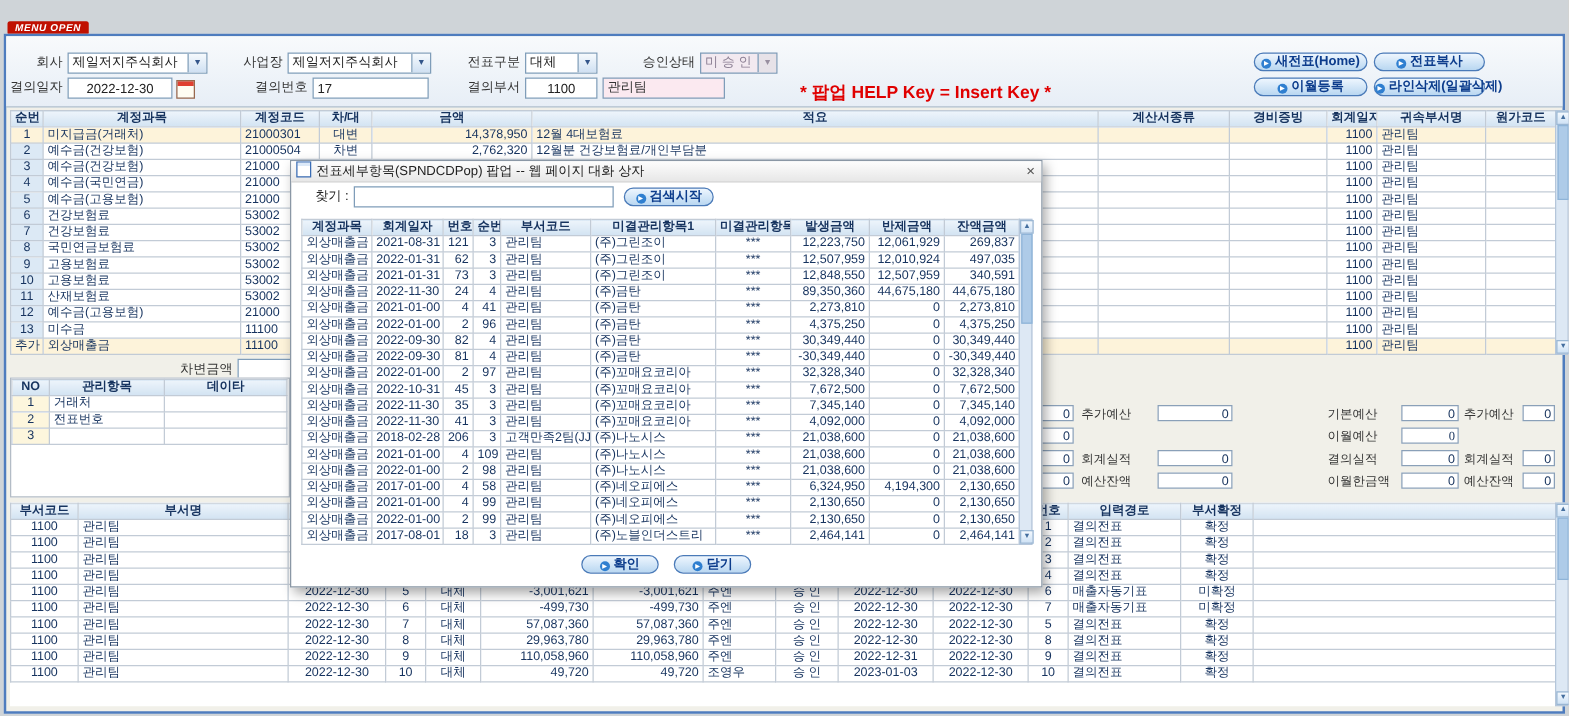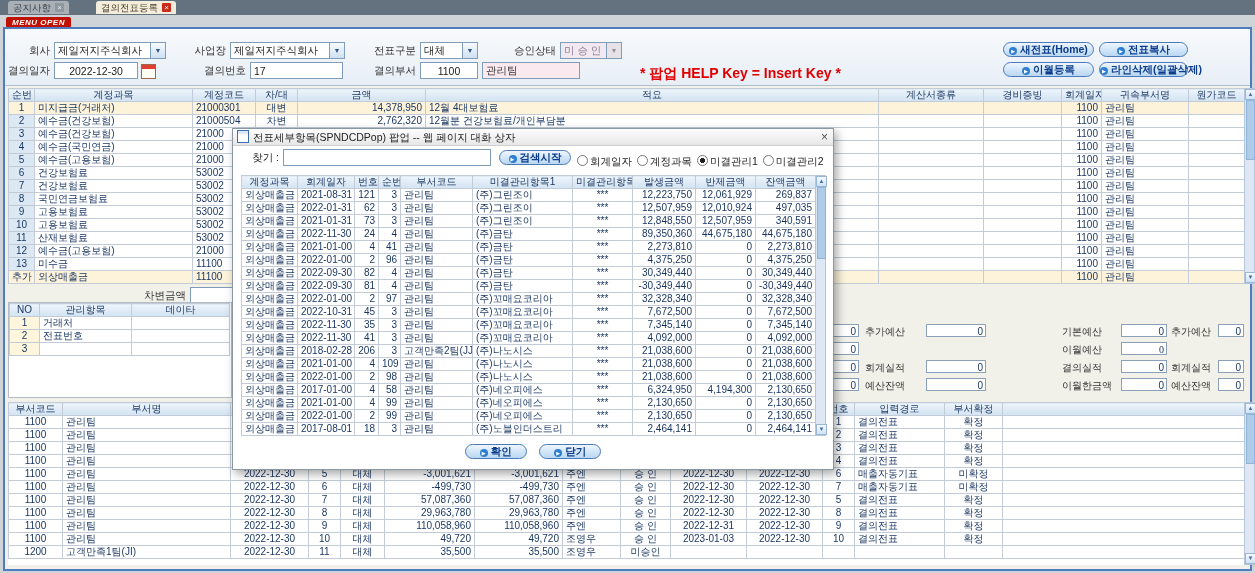--- a/index.html
+++ b/index.html
@@ -21,21 +21,21 @@
   .combo.dis{background:#f2e9f0;color:#8a7d92;}
   .combo.dis .arr{background:#e7e2e8;color:#998fa0;}
   .tbox{position:absolute;height:17px;border:1px solid #7f9db9;background:#fff;font-size:10.5px;padding:0 3px;color:#222;box-sizing:border-box;}
   .pinkbox{position:absolute;height:17px;border:1px solid #7f9db9;background:#fbe9f0;font-size:10.5px;line-height:15px;color:#333;padding:0 3px;box-sizing:border-box;}
   .cal{position:absolute;width:13px;height:13px;border:1px solid #99684d;background:linear-gradient(#e04030 0 4px,#fffdf2 4px);cursor:pointer;}
   .help{position:absolute;color:#e00000;font-size:14px;font-weight:bold;white-space:nowrap;margin-left:48px;}
   .pillbtn{position:absolute;height:15px;border:1px solid #4a7ab8;border-radius:8px;background:linear-gradient(#eef6fe,#b9d7f1);color:#0c3c8c;font-weight:bold;font-size:10.5px;text-align:center;line-height:13px;cursor:pointer;box-sizing:border-box;white-space:nowrap;}
   .bic{display:inline-block;width:8px;height:8px;border-radius:50%;background:#2f7fd0;color:#fff;font-size:5px;line-height:8px;margin-right:3px;vertical-align:0px;text-align:center;}
   
   table.grid{border-collapse:collapse;table-layout:fixed;background:#fff;}
-  .grid th{background:linear-gradient(#edf4fb,#d2e3f2);color:#1c3e6e;font-weight:normal;}
+  .grid th{background:linear-gradient(#edf4fb,#d2e3f2);color:#1c3e6e;font-weight:bold;}
   .grid th,.grid td{border:1px solid #c2cbd6;font-size:10px;height:12px;line-height:12px;padding:0 3px;overflow:hidden;white-space:nowrap;color:#16335f;box-sizing:content-box;}
   .a-c{text-align:center}.a-r{text-align:right}.a-l{text-align:left}
   .grid tr.cream td{background:#fdf3da;}
   .grid td.rowhead{background:#dce9f5;text-align:center;}
   .grid td.noCell{background:#fdf6dd;text-align:center;}
   #mainGrid{position:absolute;left:8px;top:88px;width:1236px;}
   #mgmtWrap{position:absolute;left:8px;top:302px;width:222px;height:94px;background:#fff;border:1px solid #b3bcc6;}
   #mgmtGrid{position:relative;width:220px;}
   #bottomWrap{position:absolute;left:8px;top:402px;width:1236px;height:163px;background:#fff;overflow:hidden;}
   #bottomGrid{position:relative;width:1236px;}
@@ -66,28 +66,20 @@
   #modalGrid{position:absolute;left:8px;top:46px;width:574px;}
   .msb{left:582px;top:46px;height:261px;}
   .mbtns{position:absolute;left:0;top:312px;width:600px;text-align:center;}
   .pill2{display:inline-block;width:62px;height:15px;border:1px solid #4a7ab8;border-radius:8px;background:linear-gradient(#eef6fe,#b9d7f1);color:#0c3c8c;font-weight:bold;font-size:10.5px;text-align:center;line-height:13px;cursor:pointer;margin:0 4px;box-sizing:border-box;}
 </style>
 </head>
 <body>
 
 <div id="app">
 
-  <div class="tabbar">
-    <div class="tab t1">
-      <span>공지사항</span><span class="tx g">×</span>
-    </div>
-    <div class="tab t2">
-      <span>결의전표등록</span><span class="tx r">×</span>
-    </div>
-  </div>
   <div class="menubadge">MENU OPEN</div>
 
   <div class="frame"></div>
   <div class="formarea"></div>
 
   <div class="flabel" style="left:0px;top:42px;width:50px;">회사</div>
   <div class="combo" style="left:54px;top:42px;width:112px;">
     <span>제일저지주식회사</span>
     <span class="arr">▼</span>
   </div>
@@ -586,56 +578,38 @@
             <td class="a-r">49,720</td>
             <td class="a-l">조영우</td>
             <td class="a-c">승 인</td>
             <td class="a-c">2023-01-03</td>
             <td class="a-c">2022-12-30</td>
             <td class="a-c">10</td>
             <td class="a-l">결의전표</td>
             <td class="a-c">확정</td>
             <td class="a-l">&nbsp;</td>
           </tr>
-          <tr class="">
-            <td class="a-c">1200</td>
-            <td class="a-l">고객만족1팀(JI)</td>
-            <td class="a-c">2022-12-30</td>
-            <td class="a-c">11</td>
-            <td class="a-c">대체</td>
-            <td class="a-r">35,500</td>
-            <td class="a-r">35,500</td>
-            <td class="a-l">조영우</td>
-            <td class="a-c">미승인</td>
-            <td class="a-c">&nbsp;</td>
-            <td class="a-c">&nbsp;</td>
-            <td class="a-c">&nbsp;</td>
-            <td class="a-l">&nbsp;</td>
-            <td class="a-c">&nbsp;</td>
-            <td class="a-l">&nbsp;</td>
-          </tr>
         </tbody>
       </table>
   </div>
   <div class="sb" style="left:1244px;top:402px;height:163px;">
     <div class="btn" style="top:0;">▲</div>
     <div class="thumb" style="top:11px;height:48px;"></div>
     <div class="btn" style="bottom:0;">▼</div>
   </div>
 
   <div class="modal">
     <div class="mtitle">
       <span class="doc-icon"></span><span>전표세부항목(SPNDCDPop) 팝업 -- 웹 페이지 대화 상자</span>
       <span class="mx">×</span>
     </div>
     <div class="msearch">
       <div class="mslabel">찾기 :</div>
       <input class="msinput" value="" style="">
       <div class="msbtn"><span class="bic">▶</span><span>검색시작</span></div>
-      <span class="rgroup" id="radioGroup"><span class="ropt"><span class="rc"></span><span>회계일자</span></span><span class="ropt"><span class="rc"></span><span>계정과목</span></span><span class="ropt"><span class="rc on"></span><span>미결관리1</span></span><span class="ropt"><span class="rc"></span><span>미결관리2</span></span></span>
     </div>
     <table id="modalGrid" class="grid">
         <colgroup>
           <col style="width:56px">
           <col style="width:57px">
           <col style="width:24px">
           <col style="width:22px">
           <col style="width:72px">
           <col style="width:100px">
           <col style="width:60px">

